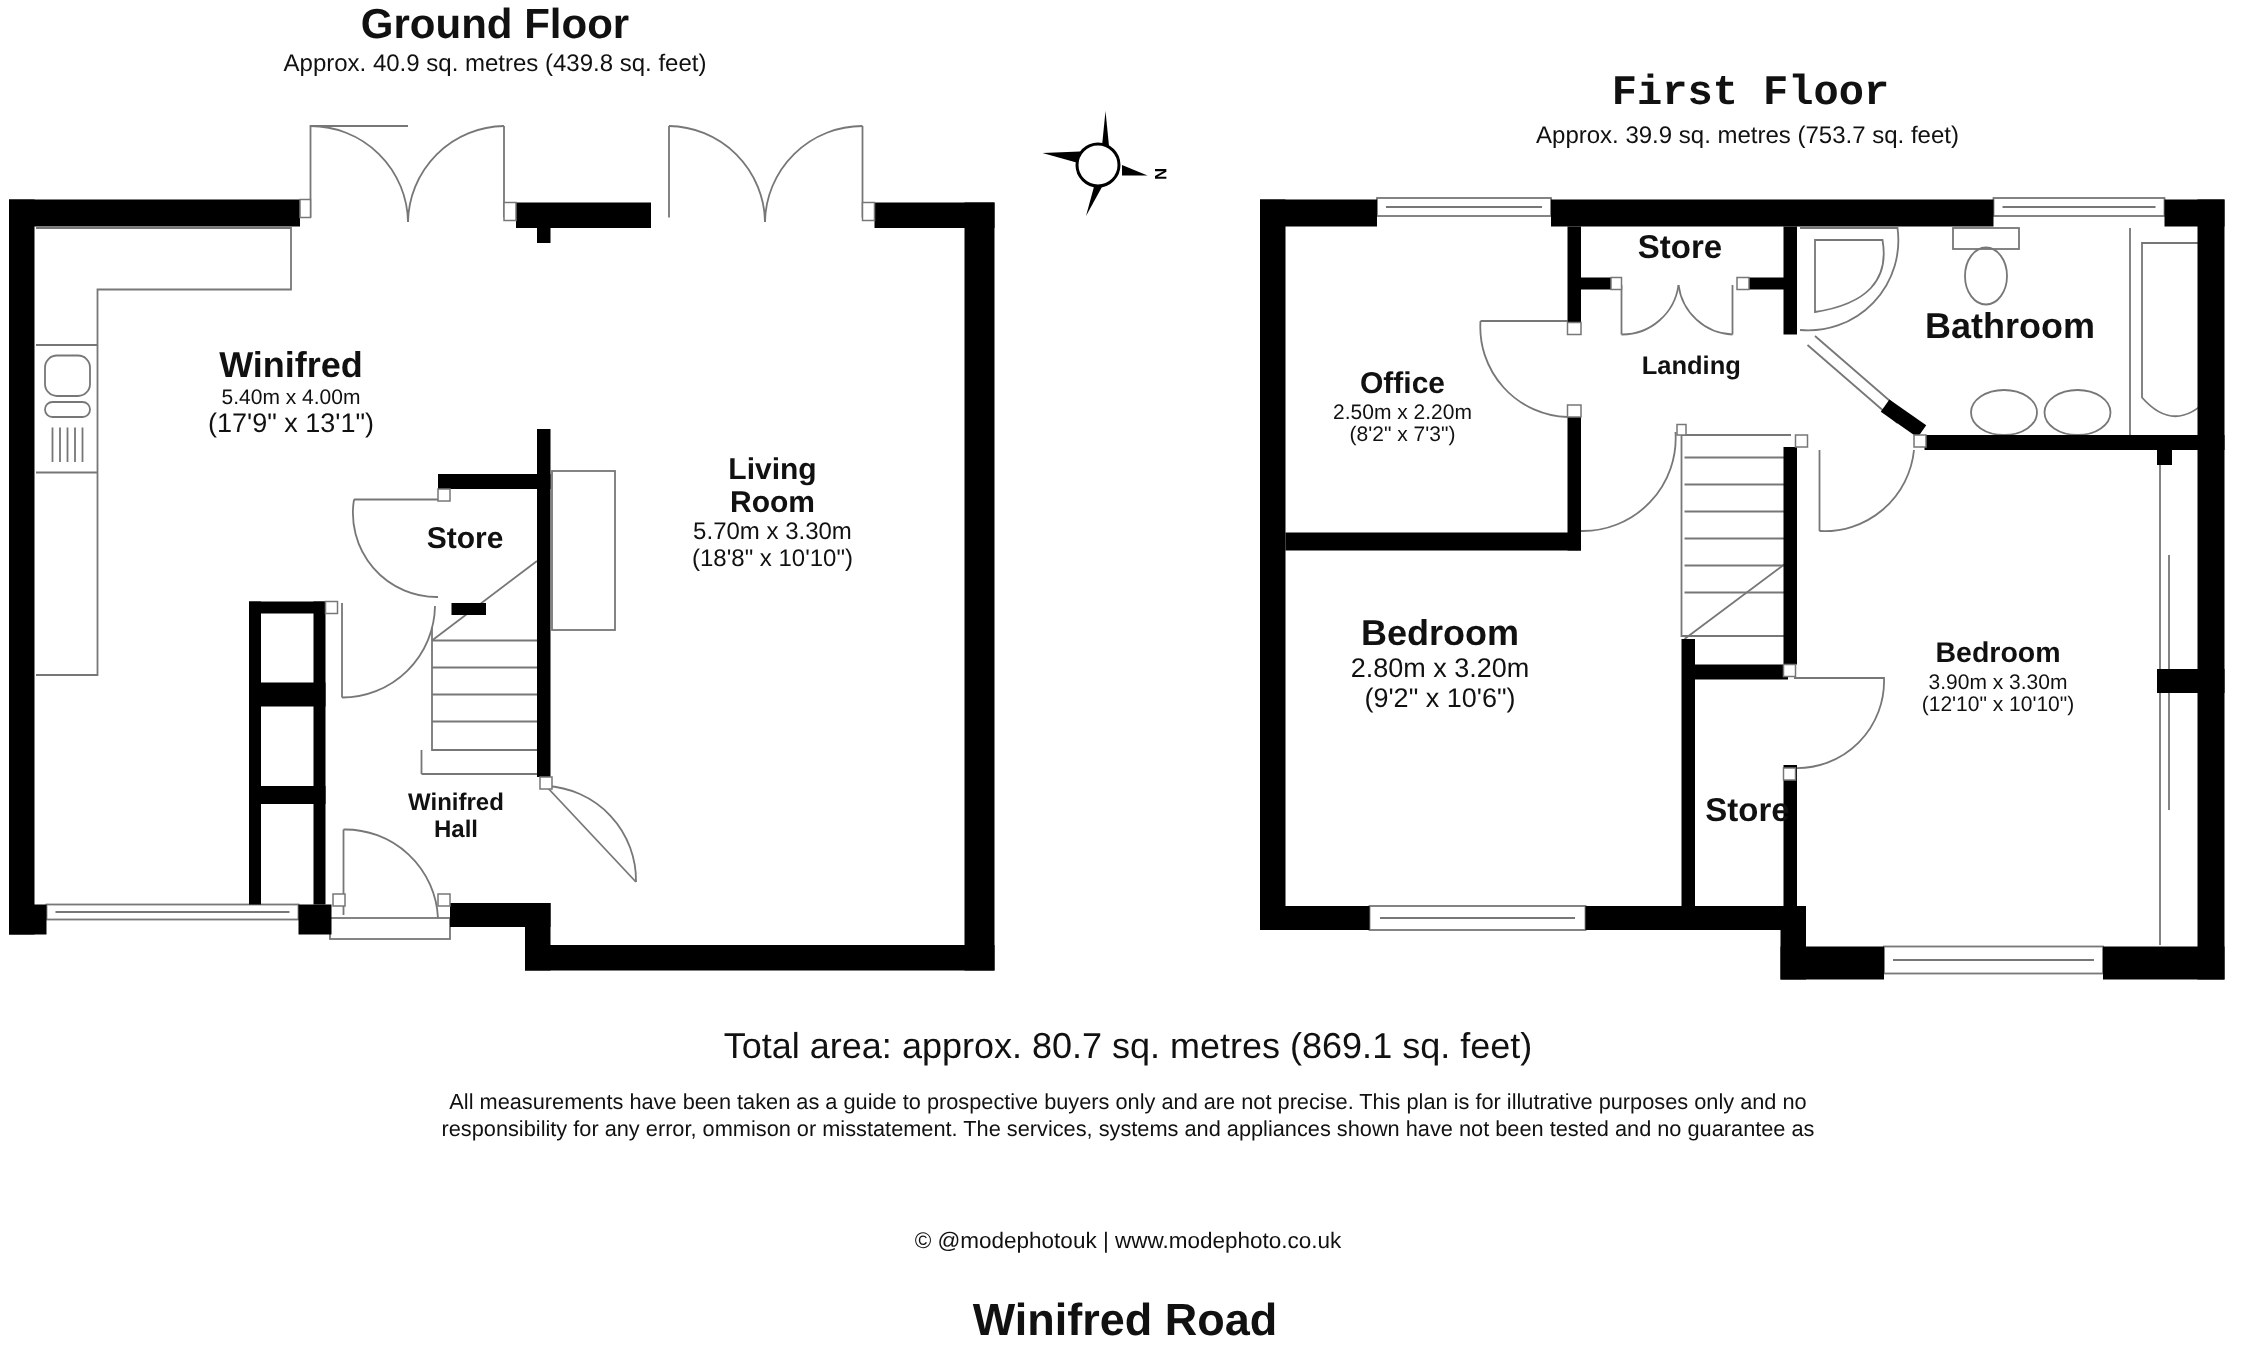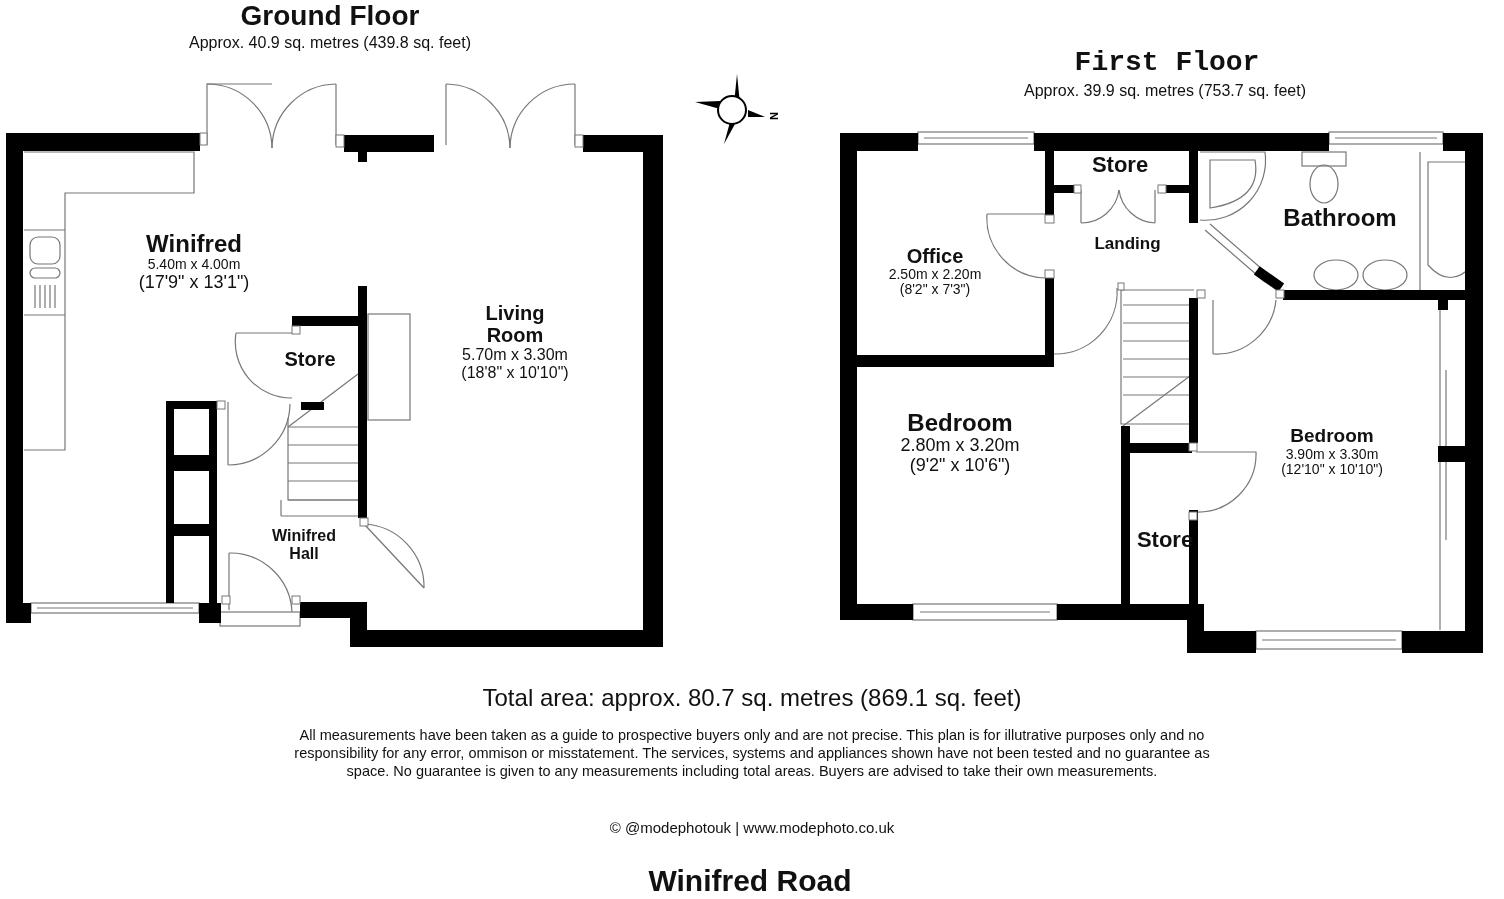--- a/index.html
+++ b/index.html
@@ -265,18 +265,17 @@
   <span class="dim sm">(12'10" x 10'10")</span>
 </div>
 <div class="room" style="left:1130px; top:528px; width:70px;">
   <span class="name">Store</span>
 </div>
 
 <div class="abs total" style="left:0; top:684px;">Total area: approx. 80.7 sq. metres (869.1 sq. feet)</div>
 <div class="abs disclaimer" style="left:200px; top:726px; width:1104px;">
   <div>All measurements have been taken as a guide to prospective buyers only and are not precise. This plan is for illutrative purposes only and no</div>
   <div>responsibility for any error, ommison or misstatement. The services, systems and appliances shown have not been tested and no guarantee as</div>
-  <div>space. No guarantee is given to any measurements including total areas. Buyers are advised to take their own measurements.</div>
 </div>
 <div class="abs credits" style="left:500px; top:819px; width:504px;">
   <div>© @modephotouk | www.modephoto.co.uk</div>
 </div>
 <div class="abs address" style="left:500px; top:864px; width:500px;">Winifred Road</div>
 
 </body></html>

